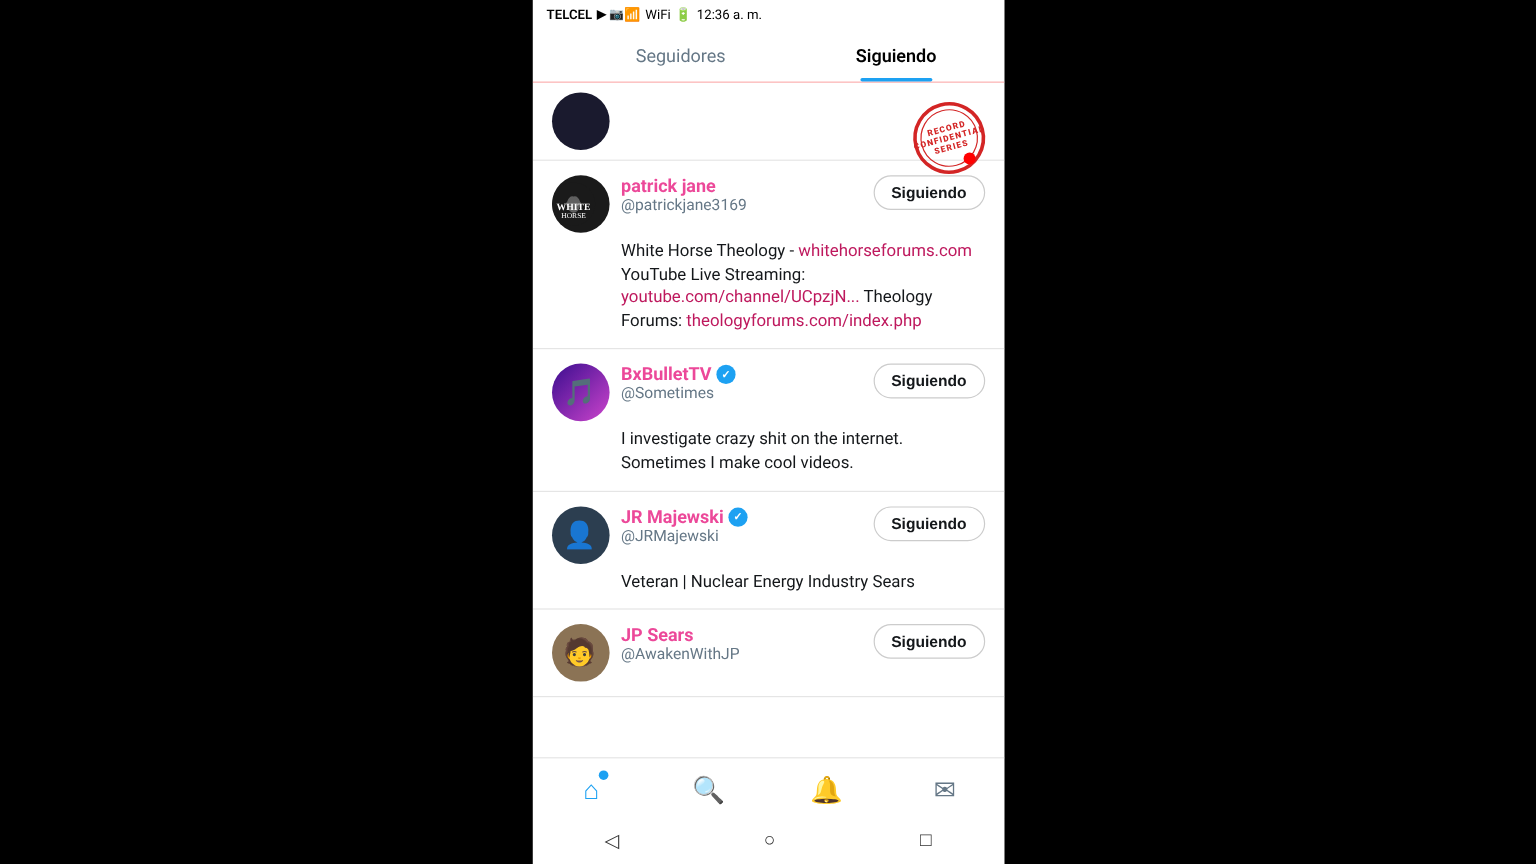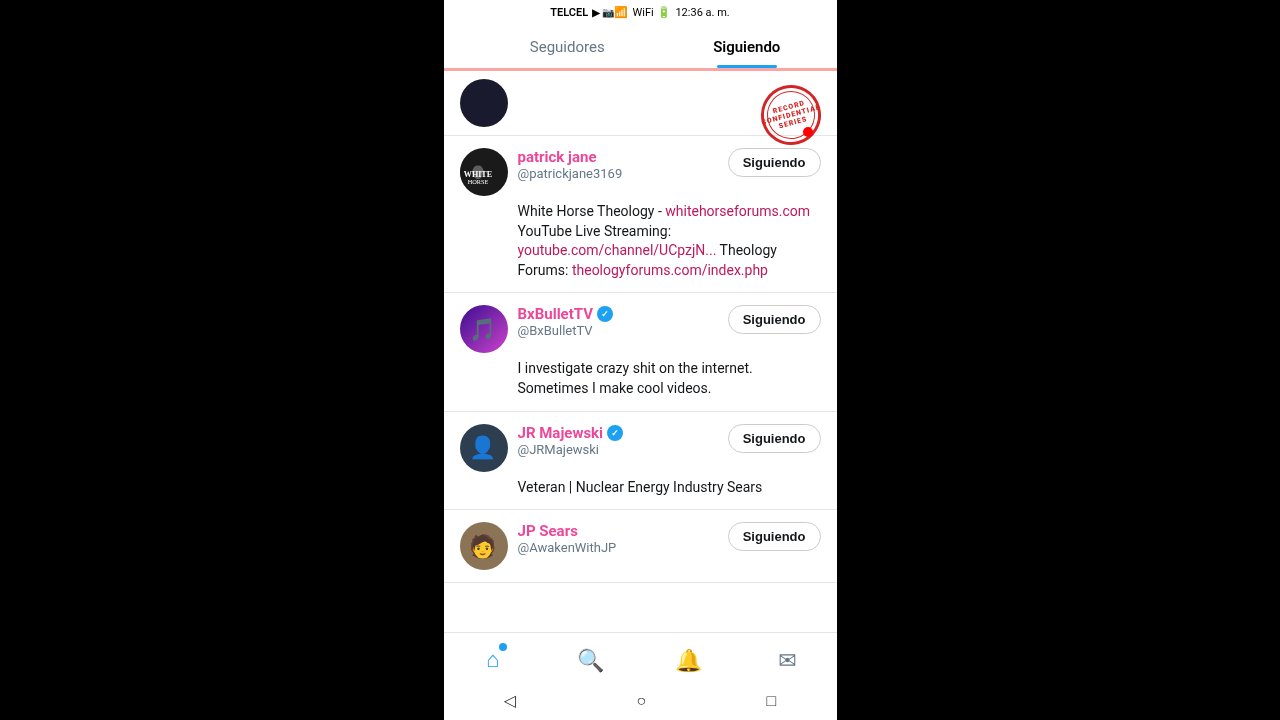--- a/index.html
+++ b/index.html
@@ -18,34 +18,34 @@
       background: #fff;
       position: relative;
       overflow: hidden;
       display: flex;
       flex-direction: column;
     }
     
     .status-bar {
       background: #fff;
       display: flex;
-      justify-content: center;
+      justify-content: flex-start;
       align-items: center;
       padding: 4px 12px;
       font-size: 11px;
       color: #000;
       height: 24px;
       flex-shrink: 0;
     }
     .status-left { display: flex; align-items: center; gap: 4px; font-weight: 600; }
     .status-right { display: flex; align-items: center; gap: 4px; font-size: 11px; }
     
     .tabs {
       display: flex;
-      border-bottom: 3px solid #fca5a5;
+      border-bottom: 1px solid #fca5a5;
       background: #fff;
       flex-shrink: 0;
       padding-left: 34px;
     }
     .tab {
       flex: 1;
       text-align: center;
       padding: 14px 0 12px;
       font-size: 15px;
       color: #657786;
@@ -336,21 +336,21 @@
     <div class="user-item">
       <div class="user-header">
         <div class="avatar" style="background: linear-gradient(135deg, #3a0d8f, #cc44cc); display:flex; align-items:center; justify-content:center;">
           <span style="font-size:22px;">🎵</span>
         </div>
         <div class="user-info">
           <div class="name-row">
             <span class="user-name">BxBulletTV</span>
             <span class="verified-badge"></span>
           </div>
-          <div class="user-handle">@BxBulletTV</div>
+          <div class="user-handle">@Sometimes</div>
         </div>
         <button class="follow-btn siguiendo">Siguiendo</button>
       </div>
       <div class="user-bio">I investigate crazy shit on the internet. Sometimes I make cool videos.</div>
     </div>
 
     <div class="user-item">
       <div class="user-header">
         <div class="avatar" style="background: #2c3e50; display:flex; align-items:center; justify-content:center;">
           <span style="font-size:22px; color:#ccc;">👤</span>

